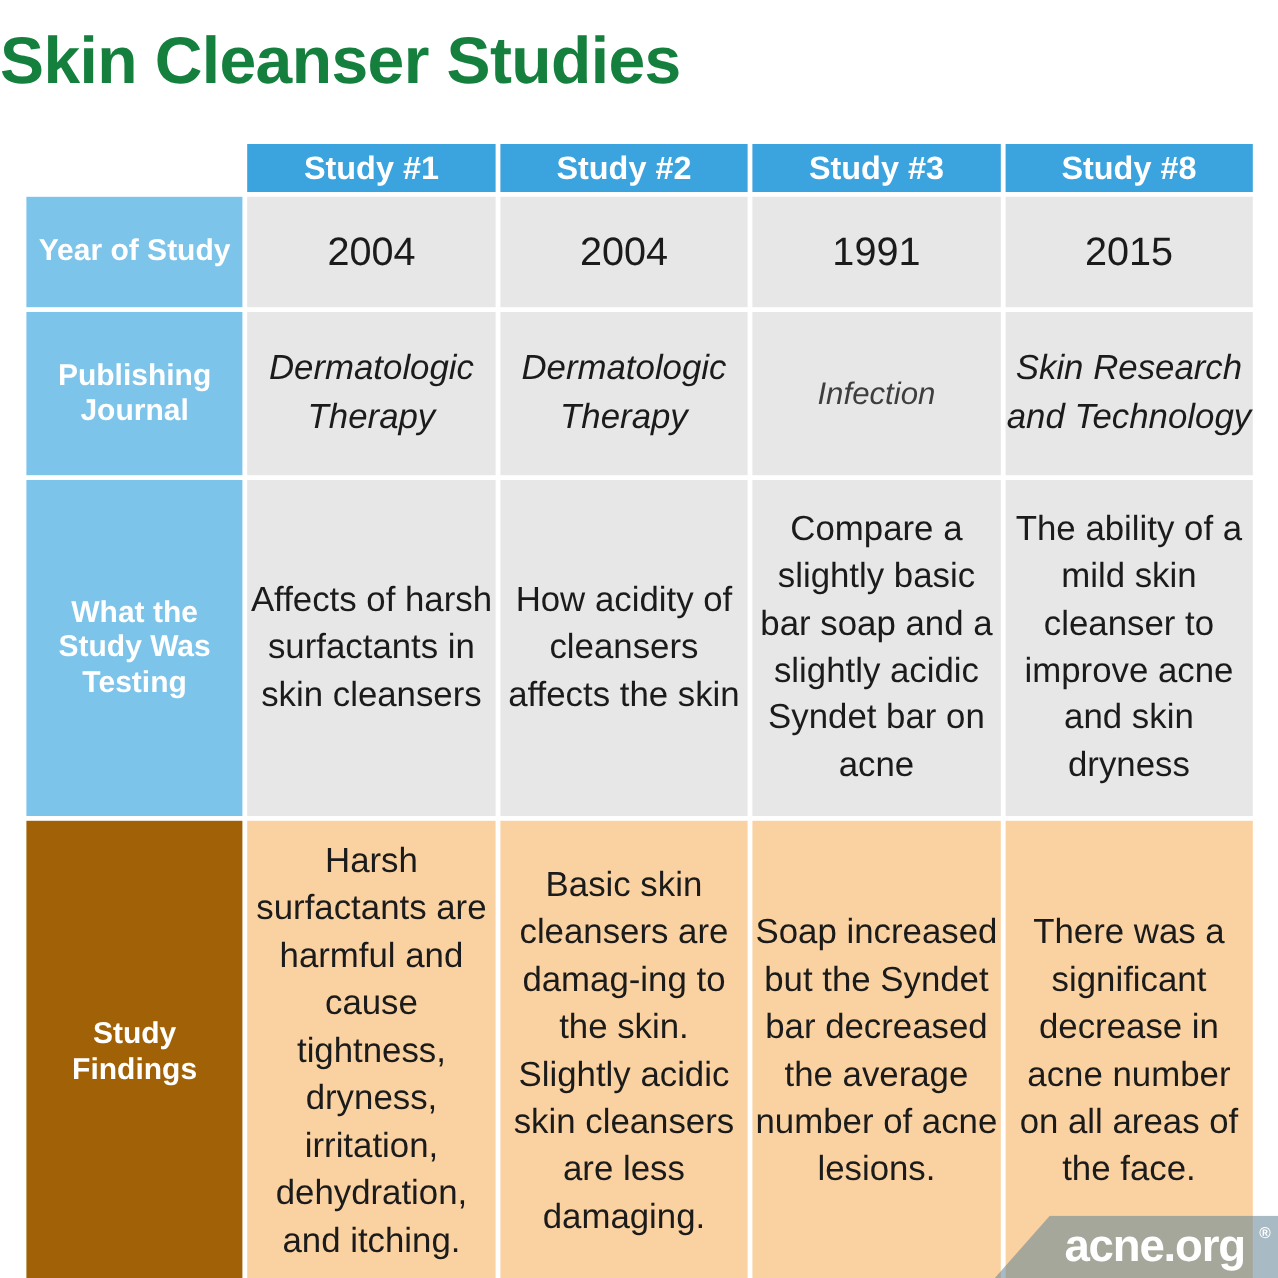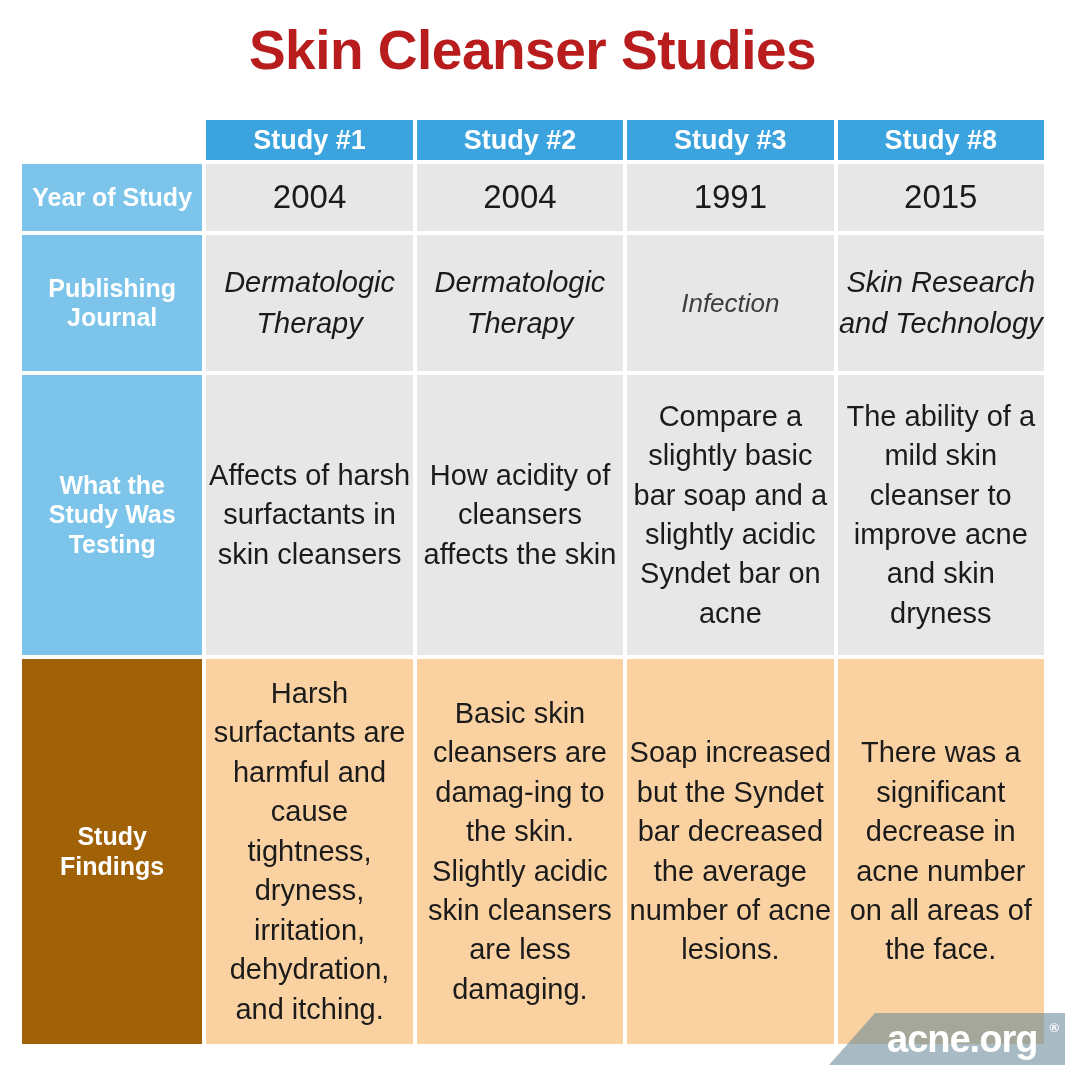--- a/index.html
+++ b/index.html
@@ -21,24 +21,24 @@
     background: #ffffff;
     box-sizing: border-box;
   }
 
   
   .title {
     position: absolute;
     top: 22px;
     left: 0;
     width: 1065px;
-    text-align: center;
+    text-align: left;
     font-size: 55px;
     font-weight: bold;
-    color: #b91c1c;
+    color: #15803d;
     letter-spacing: -0.5px;
     line-height: 1.05;
   }
 
   
   .table {
     position: absolute;
     top: 116px;
     left: 18px;
     width: 1030px;
@@ -93,21 +93,21 @@
   }
   .cell.orange { background: #fad2a2; }
 
   .cell.journal { font-style: italic; font-size: 29px; }
   .cell.journal.small { font-size: 26px; color: #3e3e3e; }
   .cell.year { font-size: 33px; }
   .cell.testing { font-size: 29px; line-height: 1.36; }
   .cell.finding { font-size: 29px; line-height: 1.36; }
 
   
-  tr.r-year td     { height: 67px; }
+  tr.r-year td     { height: 92px; }
   tr.r-journal td  { height: 136px; }
   tr.r-testing td  { height: 280px; }
   tr.r-findings td { height: 385px; }
 
   
   .watermark {
     position: absolute;
     right: 0;
     bottom: 0;
     width: 236px;

